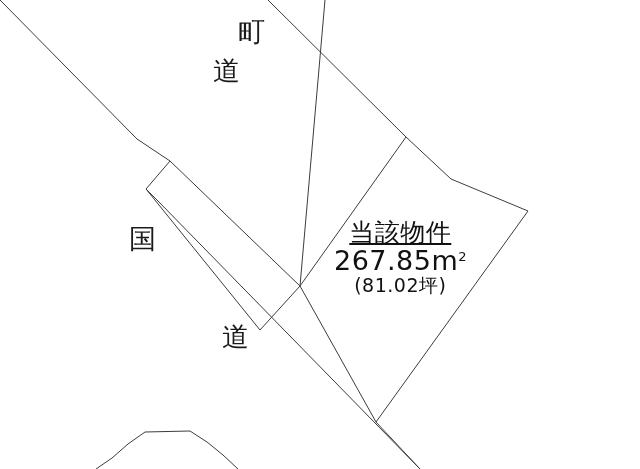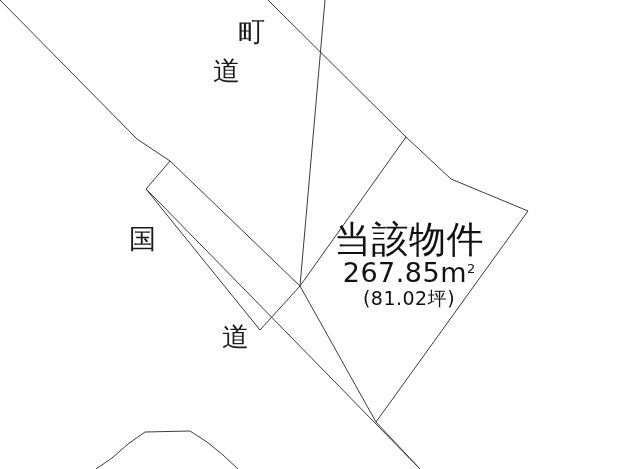--- a/index.html
+++ b/index.html
@@ -56,23 +56,24 @@
     left: 334px;
     top: 220px;
     text-align: center;
     color: #111111;
   }
   #parcel-callout .callout-line {
     display: block;
     white-space: nowrap;
   }
   .callout-title {
-    font-size: 37px;
+    font-size: 25px;
     line-height: 1.06;
     letter-spacing: 0.5px;
+    text-decoration: underline;
   }
   .callout-area {
     font-size: 27px;
     line-height: 1.06;
     letter-spacing: 0.5px;
   }
   .callout-area .unit-sq {
     font-size: 27px;
   }
   .callout-area .sup {

